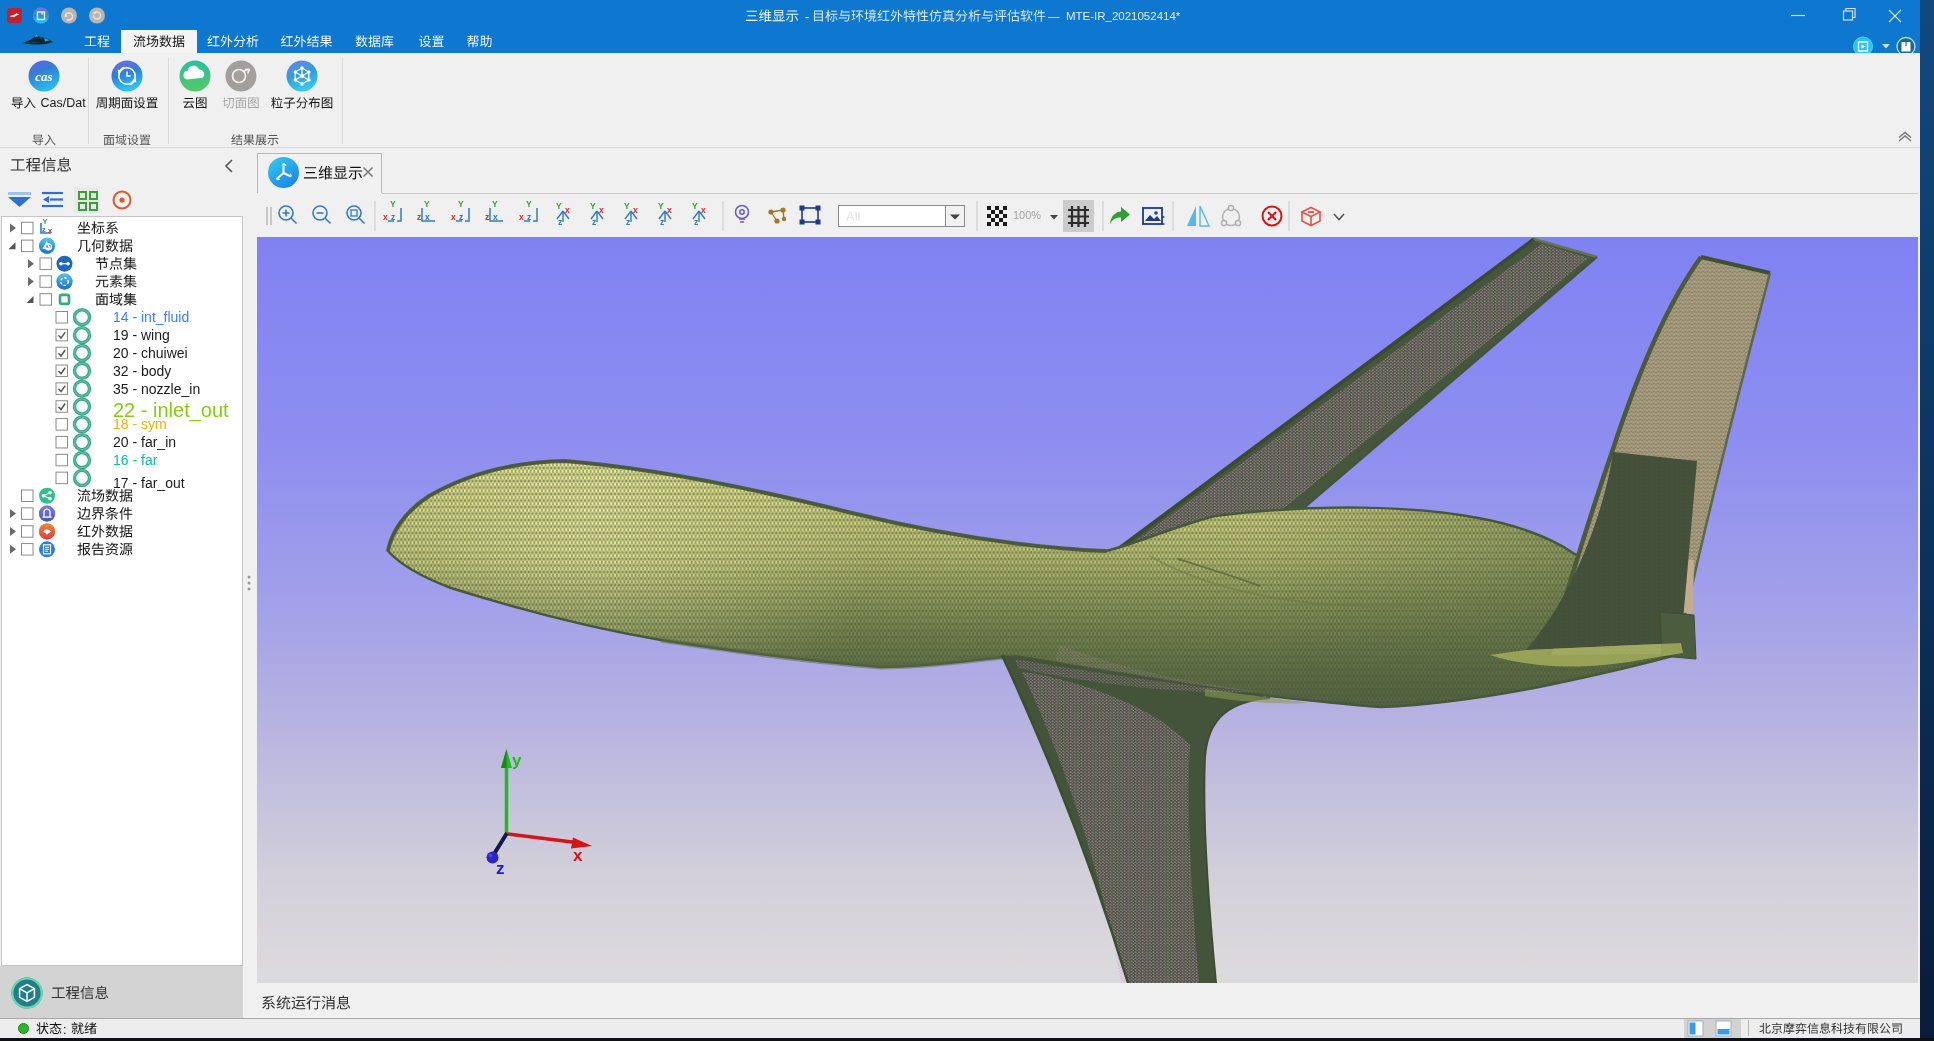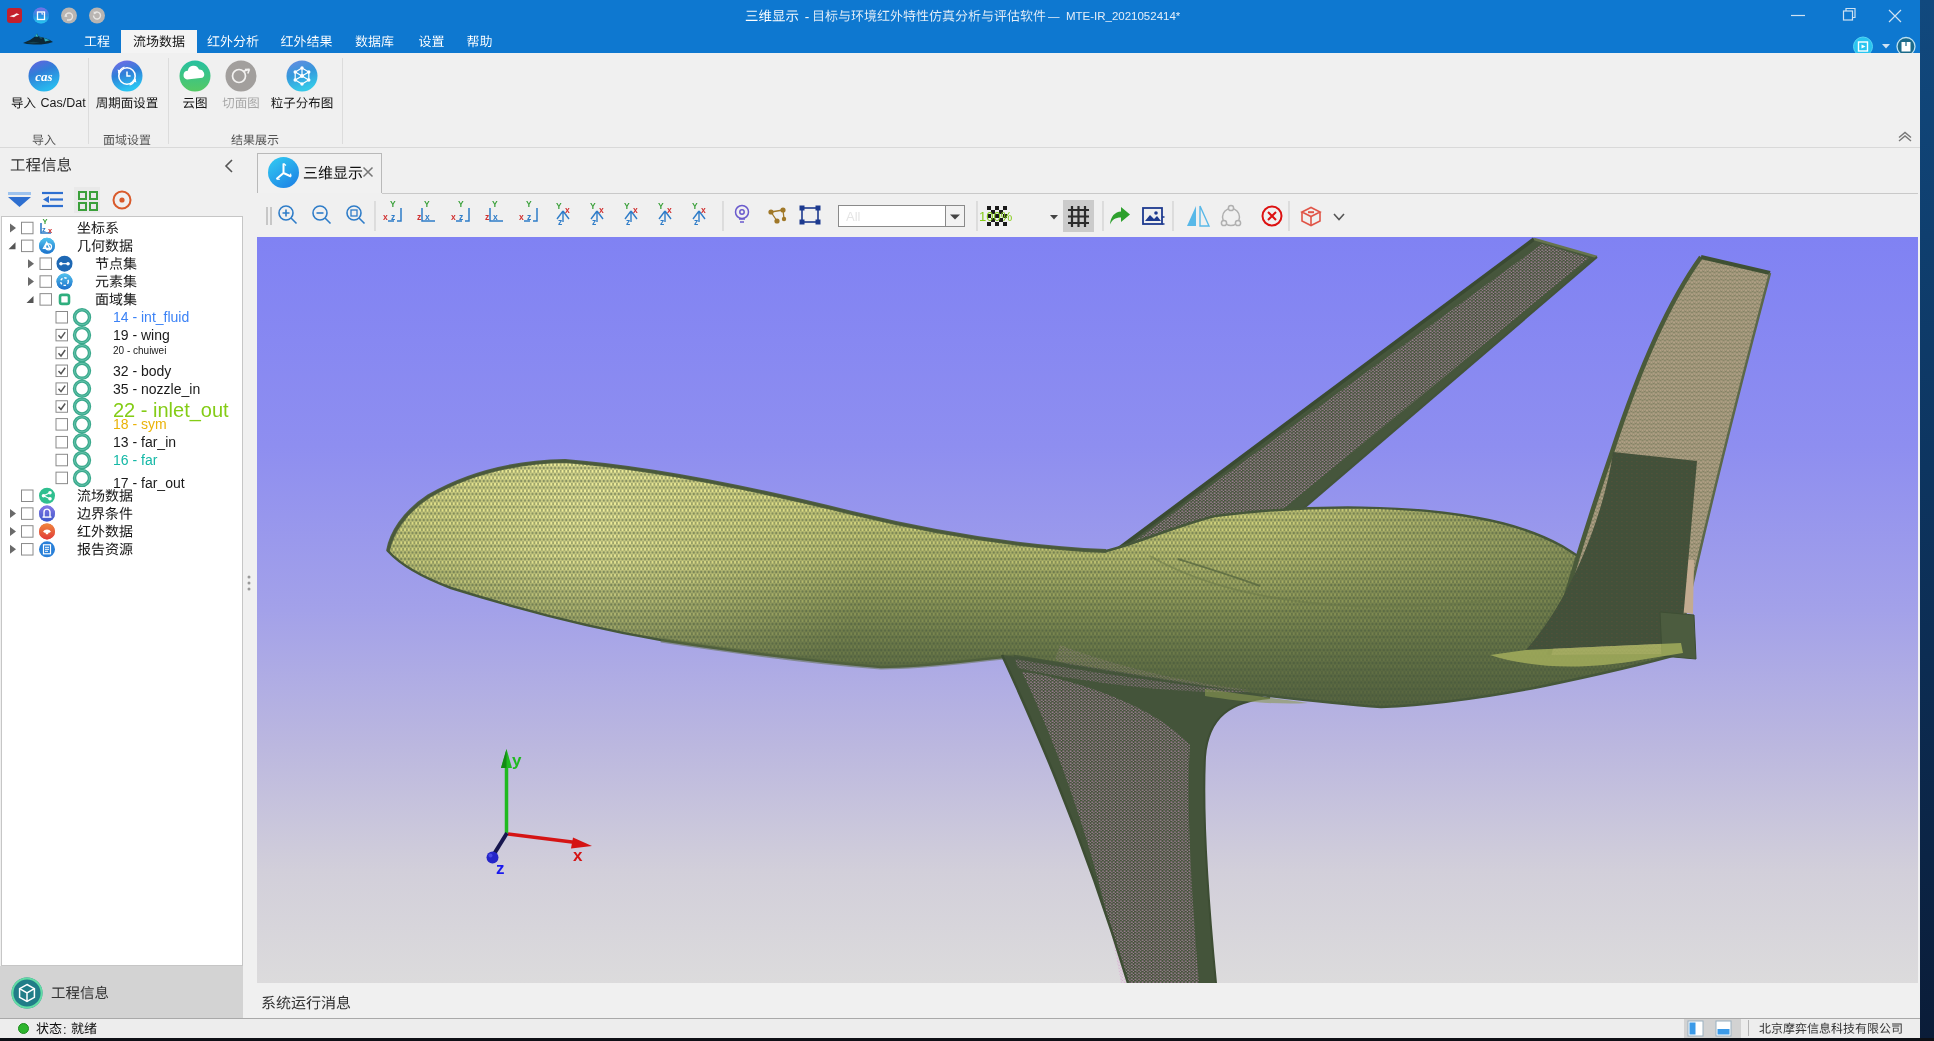--- a/index.html
+++ b/index.html
@@ -296,21 +296,21 @@
     <rect x="12" y="4" width="4" height="4" fill="#1a1a1a"></rect>
     <rect x="0" y="8" width="4" height="4" fill="#1a1a1a"></rect>
     <rect x="8" y="8" width="4" height="4" fill="#1a1a1a"></rect>
     <rect x="16" y="8" width="4" height="4" fill="#1a1a1a"></rect>
     <rect x="4" y="12" width="4" height="4" fill="#1a1a1a"></rect>
     <rect x="12" y="12" width="4" height="4" fill="#1a1a1a"></rect>
     <rect x="0" y="16" width="4" height="4" fill="#1a1a1a"></rect>
     <rect x="8" y="16" width="4" height="4" fill="#1a1a1a"></rect>
     <rect x="16" y="16" width="4" height="4" fill="#1a1a1a"></rect>
   </svg>
-<div class="lat" style="left:979px;top:209px;font-size:13px;color:#84cc16">100%</div>
+<div class="lat" style="left:1013px;top:209px;font-size:11px;color:#a3a3a3">100%</div>
 <svg class="abs" style="left:1049px;top:214px" width="10" height="7" fill="#444">
     <path d="M1 1 l4 4.5 l4 -4.5 z"></path>
   </svg>
 <div class="abs" style="left:1063px;top:200px;width:31px;height:32px;background:#cbcbcb"></div>
 <svg class="abs" style="left:1067px;top:205px" width="23" height="23" stroke="#2b2b2b" stroke-width="2.2" fill="none">
     <path d="M5 1 v21 M11.5 1 v21 M18 1 v21 M1 5 h21 M1 11.5 h21 M1 18 h21"></path>
   </svg>
 <svg class="abs" style="left:1108px;top:204px" width="24" height="24">
     <path d="M13 3 L22 10.5 L13 18 V13.5 C7 13.5 4 16 2 20.5 C2.5 12.5 7 7.8 13 7.5 Z" fill="#2ea02e"></path>
   </svg>
@@ -585,26 +585,26 @@
     <circle cx="47" cy="315.45000000000005" r="1.6" fill="#fff"></circle>
     <path d="M47 313.45000000000005 a4.5 4.5 0 0 0 -4 2.3 l2.5 1.5 z M47 313.45000000000005 a4.5 4.5 0 0 1 4 2.3 l-2.5 1.5 z M45.5 317.95000000000005 a4.5 4.5 0 0 0 3 0 l-1.5 -2.5 z" fill="#fff"></path>
     <path d="M10 328.8 l6 4.5 l-6 4.5 z" fill="#6a6a6a"></path>
     <rect x="21.5" y="327.55" width="11.5" height="11.5" fill="#fff" stroke="#8a8a8a" stroke-width="1"></rect>
     <circle cx="47" cy="333.3" r="8" fill="#2980d9"></circle>
     <rect x="43.5" y="328.8" width="7" height="9" fill="none" stroke="#fff" stroke-width="1.2"></rect>
     <path d="M45 331.3 h4 M45 333.3 h4 M45 335.3 h3" stroke="#fff" stroke-width="1"></path>
   </svg>
 <div class="lat" style="left:113px;top:309.2px;font-size:14px;color:#3b82f6">14 - int_fluid</div>
 <div class="lat" style="left:113px;top:327.1px;font-size:14px;color:#1a1a1a">19 - wing</div>
-<div class="lat" style="left:113px;top:345.0px;font-size:10px;color:#1a1a1a">20 - chuiwei</div>
+<div class="lat" style="left:113px;top:345.0px;font-size:14px;color:#1a1a1a">20 - chuiwei</div>
 <div class="lat" style="left:113px;top:362.8px;font-size:14px;color:#1a1a1a">32 - body</div>
 <div class="lat" style="left:113px;top:380.6px;font-size:14px;color:#1a1a1a">35 - nozzle_in</div>
 <div class="lat" style="left:113px;top:398.5px;font-size:20px;color:#84cc16">22 - inlet_out</div>
 <div class="lat" style="left:113px;top:416.4px;font-size:14px;color:#eab308">18 - sym</div>
-<div class="lat" style="left:113px;top:434.2px;font-size:14px;color:#1a1a1a">13 - far_in</div>
+<div class="lat" style="left:113px;top:434.2px;font-size:14px;color:#1a1a1a">20 - far_in</div>
 <div class="lat" style="left:113px;top:452.1px;font-size:14px;color:#14b8a6">16 - far</div>
 <div class="lat" style="left:113px;top:475px;font-size:14px;color:#1a1a1a">17 - far_out</div>
 <svg class="abs" style="left:0;top:0;pointer-events:none" width="1934" height="1041">
     <defs>
       <path id="g5750" d="M73 -79C70 -64 64 -50 54 -42V-83H46V-29H12V-22H46V-3H5V4H95V-3H54V-22H88V-29H54V-41C55 -40 58 -38 59 -36C64 -41 69 -47 72 -54C79 -48 86 -40 90 -35L95 -40C91 -46 82 -54 76 -60C78 -66 80 -72 81 -78ZM24 -79C21 -62 14 -48 4 -40C5 -38 8 -36 10 -34C16 -40 20 -47 24 -55C30 -49 35 -43 38 -39L43 -44C40 -49 33 -56 27 -62C29 -67 31 -72 32 -78Z"></path>
       <path id="g6807" d="M47 -76V-69H90V-76ZM78 -32C83 -22 87 -10 89 -2L96 -4C94 -12 89 -25 84 -34ZM49 -34C46 -24 42 -13 36 -6C38 -5 41 -3 42 -2C48 -9 53 -21 56 -33ZM42 -52V-45H64V-2C64 -0 63 -0 62 0C60 0 56 0 50 -0C52 2 53 5 53 8C60 8 64 7 67 6C70 5 71 3 71 -2V-45H96V-52ZM20 -84V-63H5V-56H19C15 -43 9 -29 2 -22C4 -20 6 -16 7 -14C12 -21 16 -31 20 -42V8H28V-44C31 -40 35 -33 37 -30L41 -36C39 -39 31 -50 28 -53V-56H41V-63H28V-84Z"></path>
       <path id="g7cfb" d="M29 -22C23 -15 15 -8 7 -3C9 -2 12 1 14 2C21 -3 30 -12 36 -20ZM64 -19C72 -13 82 -3 87 2L94 -2C88 -8 78 -17 70 -23ZM66 -44C69 -42 72 -39 74 -36L30 -33C46 -41 61 -50 76 -61L70 -66C65 -62 59 -58 54 -54L30 -53C37 -58 44 -65 51 -72C64 -73 76 -75 86 -77L80 -83C64 -79 35 -76 11 -75C12 -74 12 -71 13 -69C21 -69 31 -70 40 -71C34 -64 26 -58 24 -56C21 -54 18 -52 16 -52C17 -50 18 -47 18 -45C20 -46 24 -47 44 -48C35 -42 28 -38 24 -37C18 -34 14 -32 11 -32C12 -30 13 -26 13 -24C16 -26 20 -26 47 -28V-2C47 -1 47 -0 45 -0C44 -0 38 -0 32 -1C33 2 34 5 35 7C42 7 47 7 50 6C54 4 55 2 55 -2V-29L80 -31C82 -27 85 -24 87 -22L93 -25C88 -31 80 -40 72 -47Z"></path>
       <path id="g51e0" d="M25 -78V-48C25 -31 23 -11 4 3C6 4 9 7 10 8C30 -6 33 -30 33 -48V-71H65V-7C65 3 67 6 75 6C76 6 84 6 86 6C94 6 96 -0 96 -17C94 -18 91 -19 89 -21C89 -6 88 -2 86 -2C84 -2 78 -2 76 -2C73 -2 73 -2 73 -7V-78Z"></path>
       <path id="g4f55" d="M34 -74V-67H81V-2C81 -0 81 0 79 0C76 0 69 0 61 0C62 2 64 6 64 8C74 8 80 8 84 7C88 5 89 3 89 -2V-67H96V-74ZM44 -46H61V-25H44ZM37 -53V-11H44V-18H68V-53ZM27 -84C22 -69 13 -54 4 -44C5 -43 7 -39 8 -37C11 -40 14 -45 17 -49V8H25V-61C28 -68 31 -75 34 -82Z"></path>
       <path id="g6570" d="M44 -82C42 -78 39 -72 37 -69L42 -66C44 -70 48 -75 51 -79ZM9 -79C11 -75 14 -70 15 -66L21 -69C20 -72 17 -78 14 -82ZM41 -26C39 -21 36 -16 32 -13C28 -14 24 -16 20 -18C22 -20 23 -23 25 -26ZM11 -15C16 -13 21 -11 26 -8C20 -4 12 -0 4 1C5 3 7 5 8 7C17 5 25 1 33 -5C36 -3 39 -1 41 1L46 -4C44 -6 41 -8 38 -10C43 -15 47 -22 50 -31L45 -33L44 -32H28L30 -38L23 -39C23 -37 22 -34 21 -32H7V-26H18C15 -22 13 -18 11 -15ZM26 -84V-65H5V-59H23C19 -53 11 -46 4 -44C5 -42 7 -40 8 -38C14 -41 21 -47 26 -53V-40H33V-54C38 -50 44 -46 46 -44L50 -49C48 -51 39 -56 34 -59H53V-65H33V-84ZM63 -83C60 -66 56 -49 48 -38C50 -37 53 -35 54 -34C56 -37 59 -42 61 -47C63 -37 66 -28 69 -20C64 -10 56 -3 45 2C46 4 49 7 49 8C60 3 67 -4 73 -13C78 -4 84 2 92 7C93 5 96 3 97 1C89 -3 82 -11 77 -20C82 -30 86 -43 88 -58H95V-65H66C68 -70 69 -76 70 -82ZM81 -58C79 -46 77 -36 73 -28C70 -37 67 -47 65 -58Z"></path>

